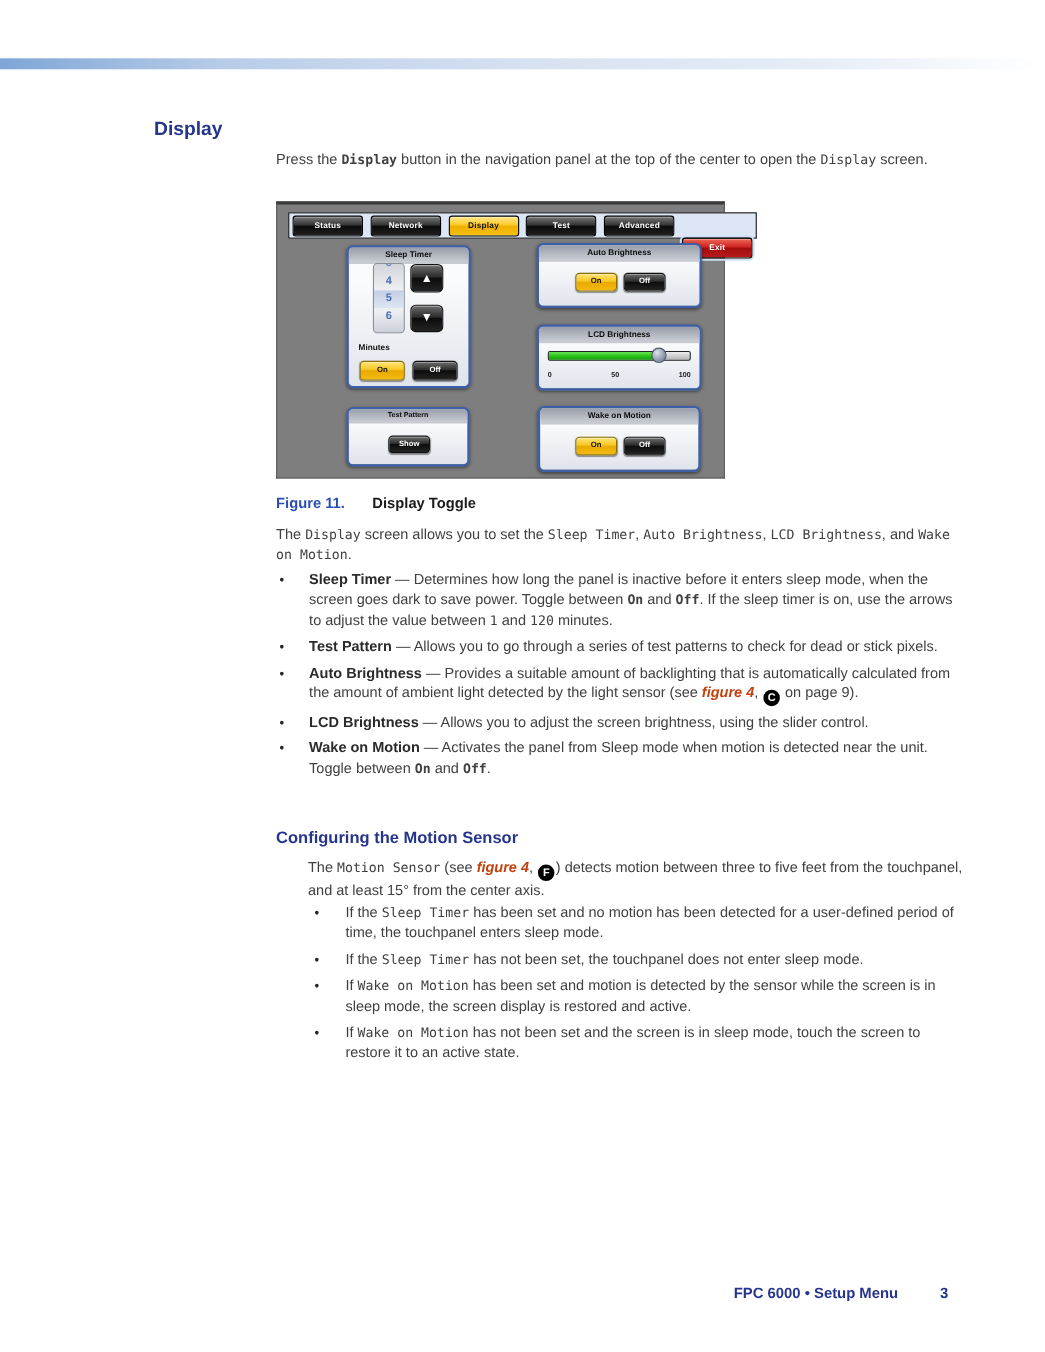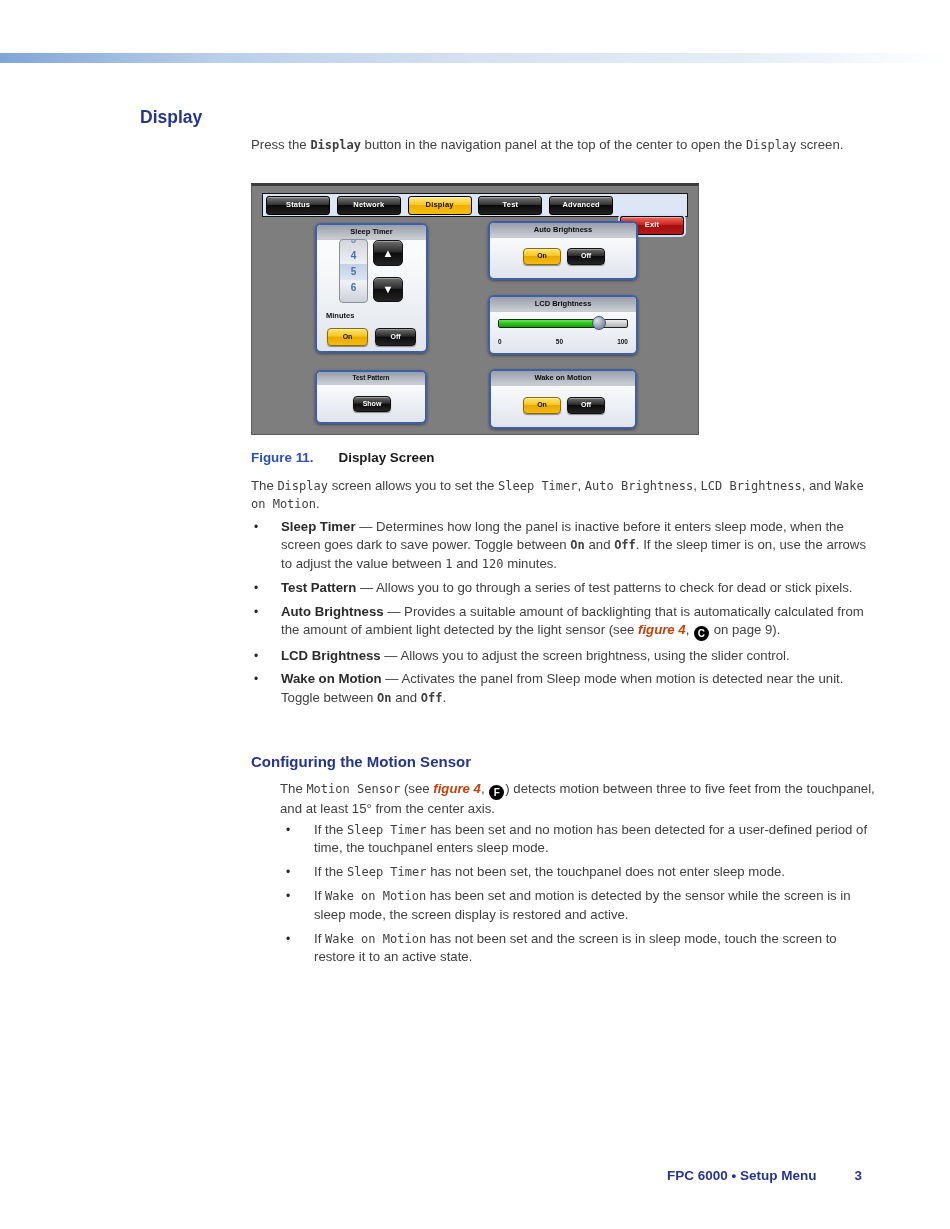--- a/index.html
+++ b/index.html
@@ -32,21 +32,21 @@
   .seg-link{color:#c2410c;font-weight:bold;cursor:pointer;font-style:italic;}
   .seg-badge{display:inline-flex;align-items:center;justify-content:center;
     width:15px;height:15px;border-radius:50%;background:#000;color:#fff;
     font-size:10px;font-weight:bold;vertical-align:-3px;margin:0 1px;
     font-family:"Liberation Sans",sans-serif;line-height:15px;}
   .footer{position:absolute;left:0;top:1167px;width:862px;display:flex;
     justify-content:flex-end;align-items:baseline;gap:38px;
     font-size:13.5px;font-weight:bold;color:#26358c;}
 
   
-  .shot{position:relative;width:448px;height:252px;background:#7e7e7e;
+  .shot{position:relative;width:408px;height:252px;background:#7e7e7e;
     border:1px solid #5c5c5c;border-top:3px solid #3c3c3c;box-sizing:border-box;}
   .navstrip{position:absolute;left:10px;top:7px;width:426px;height:24px;
     background:#dde6f4;border:1px solid #141414;box-sizing:border-box;
     display:flex;align-items:center;justify-content:space-between;padding:0 3px;}
   .navbtn{width:64px;height:19px;border-radius:3px;border:1px solid #000;box-sizing:border-box;
     display:flex;align-items:center;justify-content:center;
     font-size:7.5px;font-weight:bold;color:#fff;letter-spacing:.2px;
     background:linear-gradient(180deg,#7a7a7a 0%,#333 45%,#0b0b0b 50%,#202020 100%);
     box-shadow:inset 0 1px 0 rgba(255,255,255,.35);}
   .navbtn.active{background:linear-gradient(180deg,#ffe98e 0%,#fbc926 45%,#efaf00 50%,#f6bf10 100%);color:#111;}
@@ -160,21 +160,21 @@
 
     <div class="panel p-wake">
       <div class="panel-h">Wake on Motion</div>
       <div class="sbtn yellow" style="left:32px;top:26px;width:38px;height:17px;">On</div>
       <div class="sbtn dark" style="left:76px;top:26px;width:38px;height:17px;">Off</div>
     </div>
   </div>
 </div>
 
 <div class="col caption">
-  <span class="fig-label">Figure 11.</span><span>Display Screen</span>
+  <span class="fig-label">Figure 11.</span><span>Display Toggle</span>
 </div>
 
 <p class="col para p2"><span class="seg-r">The </span><span class="seg-m">Display</span><span class="seg-r"> screen allows you to set the </span><span class="seg-m">Sleep Timer</span><span class="seg-r">, </span><span class="seg-m">Auto Brightness</span><span class="seg-r">, </span><span class="seg-m">LCD Brightness</span><span class="seg-r">, and </span><span class="seg-m">Wake on Motion</span><span class="seg-r">.</span></p>
 
 <div class="col list1">
   <div class="li">
     <span class="dot">•</span>
     <span class="li-text"><span class="seg-b">Sleep Timer</span><span class="seg-r"> — Determines how long the panel is inactive before it enters sleep mode, when the screen goes dark to save power. Toggle between </span><span class="seg-mb">On</span><span class="seg-r"> and </span><span class="seg-mb">Off</span><span class="seg-r">. If the sleep timer is on, use the arrows to adjust the value between </span><span class="seg-m">1</span><span class="seg-r"> and </span><span class="seg-m">120</span><span class="seg-r"> minutes.</span></span>
   </div>
   <div class="li">

